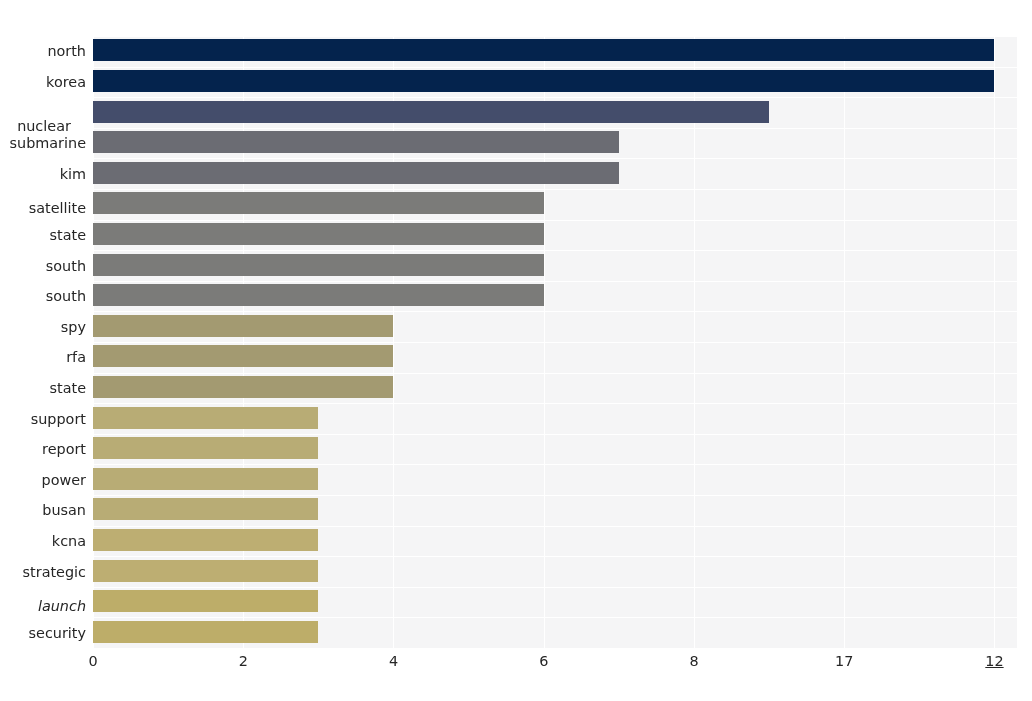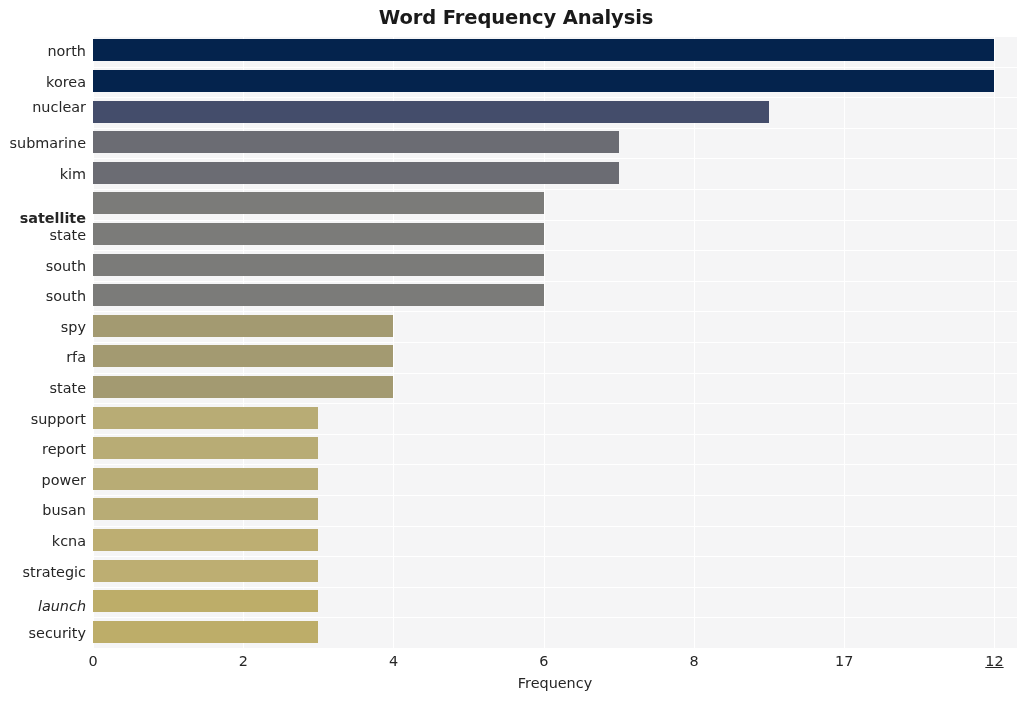--- a/index.html
+++ b/index.html
@@ -121,21 +121,20 @@
     font-size: 14.4px;
     color: #262626;
     line-height: 18px;
   }
 </style>
 </head>
 <body>
 
 <div id="figure">
 
-  <div id="chart-title">Word Frequency Analysis</div>
 
   <div id="plot-area">
     <div id="gridlines">
         <div class="vgrid" style="left: 0px;"></div>
         <div class="vgrid" style="left: 150.244px;"></div>
         <div class="vgrid" style="left: 300.488px;"></div>
         <div class="vgrid" style="left: 450.732px;"></div>
         <div class="vgrid" style="left: 600.976px;"></div>
         <div class="vgrid" style="left: 751.22px;"></div>
         <div class="vgrid" style="left: 901.463px;"></div>
@@ -221,24 +220,24 @@
         </div>
         <div class="bar-row" style="top: 581.4px; width: 924px;">
           <div class="bar" title="security: 3" style="width: 225.366px; background: rgb(189, 173, 105);"></div>
         </div>
       </div>
   </div>
 
   <div id="ytick-wrap">
       <div class="ytick" style="top: 7.3px;">north</div>
       <div class="ytick" style="top: 37.9px;">korea</div>
-      <div class="ytick" style="top: 63px;">nuclear</div>
+      <div class="ytick" style="top: 82px; text-align: center;">nuclear</div>
       <div class="ytick" style="top: 99.1px;">submarine</div>
       <div class="ytick" style="top: 129.7px;">kim</div>
-      <div class="ytick" style="top: 174px; font-weight: bold;">satellite</div>
+      <div class="ytick" style="top: 164px;">satellite</div>
       <div class="ytick" style="top: 190.9px;">state</div>
       <div class="ytick" style="top: 221.5px;">south</div>
       <div class="ytick" style="top: 252.1px;">south</div>
       <div class="ytick" style="top: 282.7px;">spy</div>
       <div class="ytick" style="top: 313.3px;">rfa</div>
       <div class="ytick" style="top: 343.9px;">state</div>
       <div class="ytick" style="top: 374.5px;">support</div>
       <div class="ytick" style="top: 405.1px;">report</div>
       <div class="ytick" style="top: 435.7px;">power</div>
       <div class="ytick" style="top: 466.3px;">busan</div>
@@ -251,15 +250,14 @@
   <div id="xtick-wrap">
       <div class="xtick" style="left: 0px;">0</div>
       <div class="xtick" style="left: 150.244px;">2</div>
       <div class="xtick" style="left: 300.488px;">4</div>
       <div class="xtick" style="left: 450.732px;">6</div>
       <div class="xtick" style="left: 600.976px;">8</div>
       <div class="xtick" style="left: 751.22px;">17</div>
       <div class="xtick" style="left: 901.463px; text-decoration: underline;">12</div>
     </div>
 
-  <div id="xlabel">Frequency</div>
 
 </div>
 
 </body></html>

